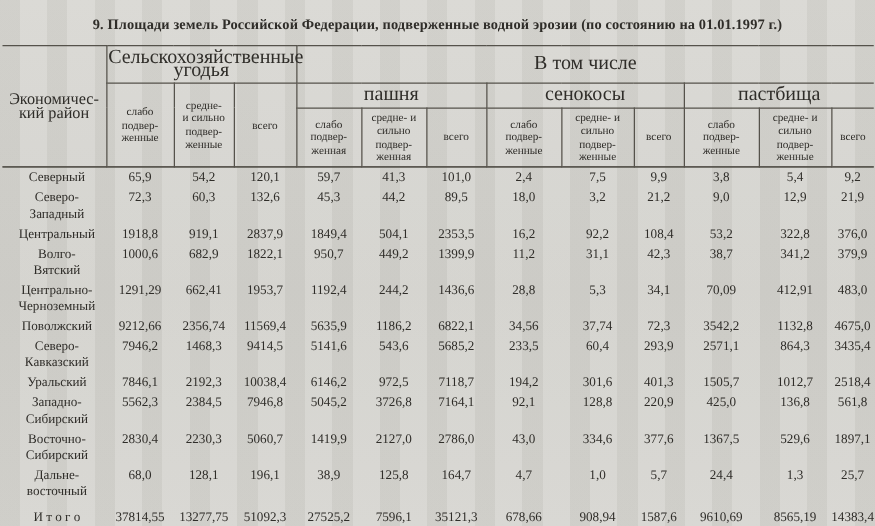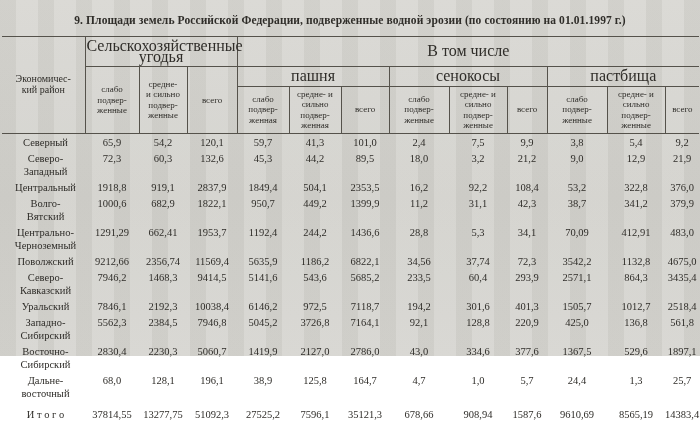--- a/index.html
+++ b/index.html
@@ -3,21 +3,21 @@
 <meta charset="utf-8">
 <style>
   html, body { margin: 0; padding: 0; }
   body {
     width: 700px; height: 421px;
     font-family: "Liberation Serif", "DejaVu Serif", serif;
     color: #2f2d29;
     overflow: hidden;
   }
   .page {
-    width: 700px; height: 356px;
+    width: 700px; height: 421px;
     background:
       repeating-linear-gradient(90deg, rgba(110,110,104,0.07) 0 16px, rgba(255,255,255,0.06) 16px 38px),
       linear-gradient(180deg, #d9d8d3 0%, #d3d2cd 55%, #d7d6d1 100%);
     position: relative;
     box-sizing: border-box;
   }
   .title {
     text-align: center;
     font-weight: bold;
     font-size: 11.5px;
@@ -35,21 +35,21 @@
     border: 1px solid #55524b;
     font-weight: normal;
     font-size: 9px;
     line-height: 10.5px;
     text-align: center;
     vertical-align: middle;
     white-space: pre-line;
     padding: 2px 1px;
   }
   thead th.gr { font-size: 16px; padding: 4px 1px; }
-  thead th.region-h { border-left: 0; font-size: 10px; }
+  thead th.region-h { border-left: 0; font-size: 13px; }
   thead tr th.edge-r { border-right: 0; }
   tbody td {
     border: 0;
     font-size: 10.5px;
     line-height: 13px;
     text-align: center;
     vertical-align: top;
     padding: 2px 0 1px 0;
     white-space: pre-line;
   }

